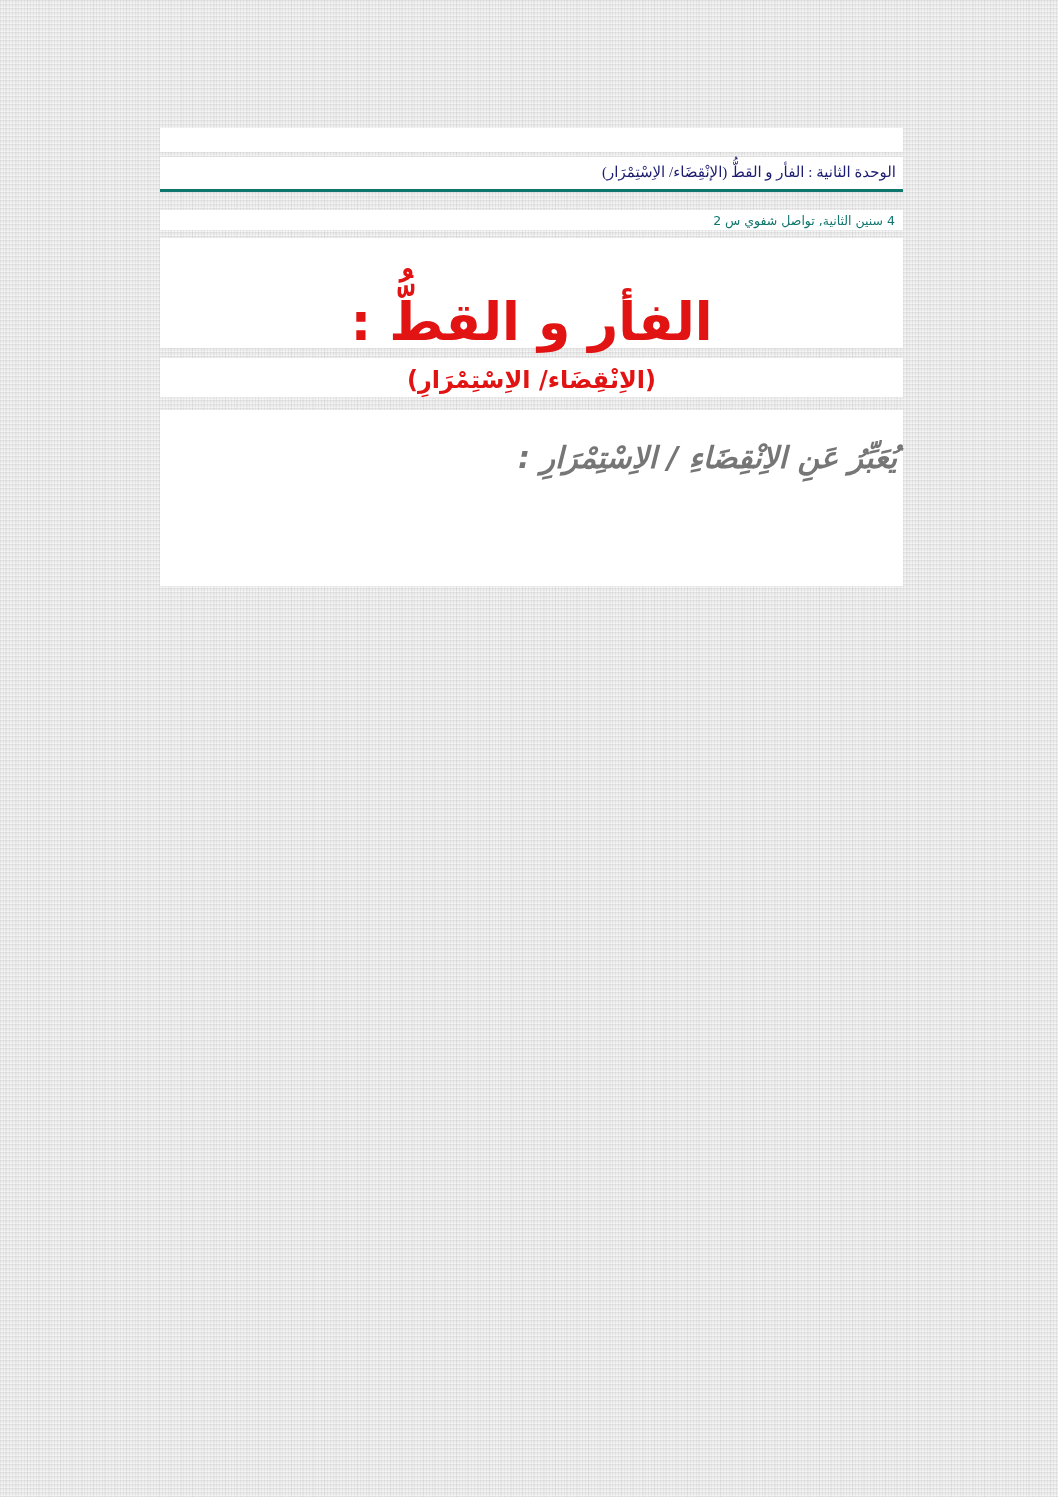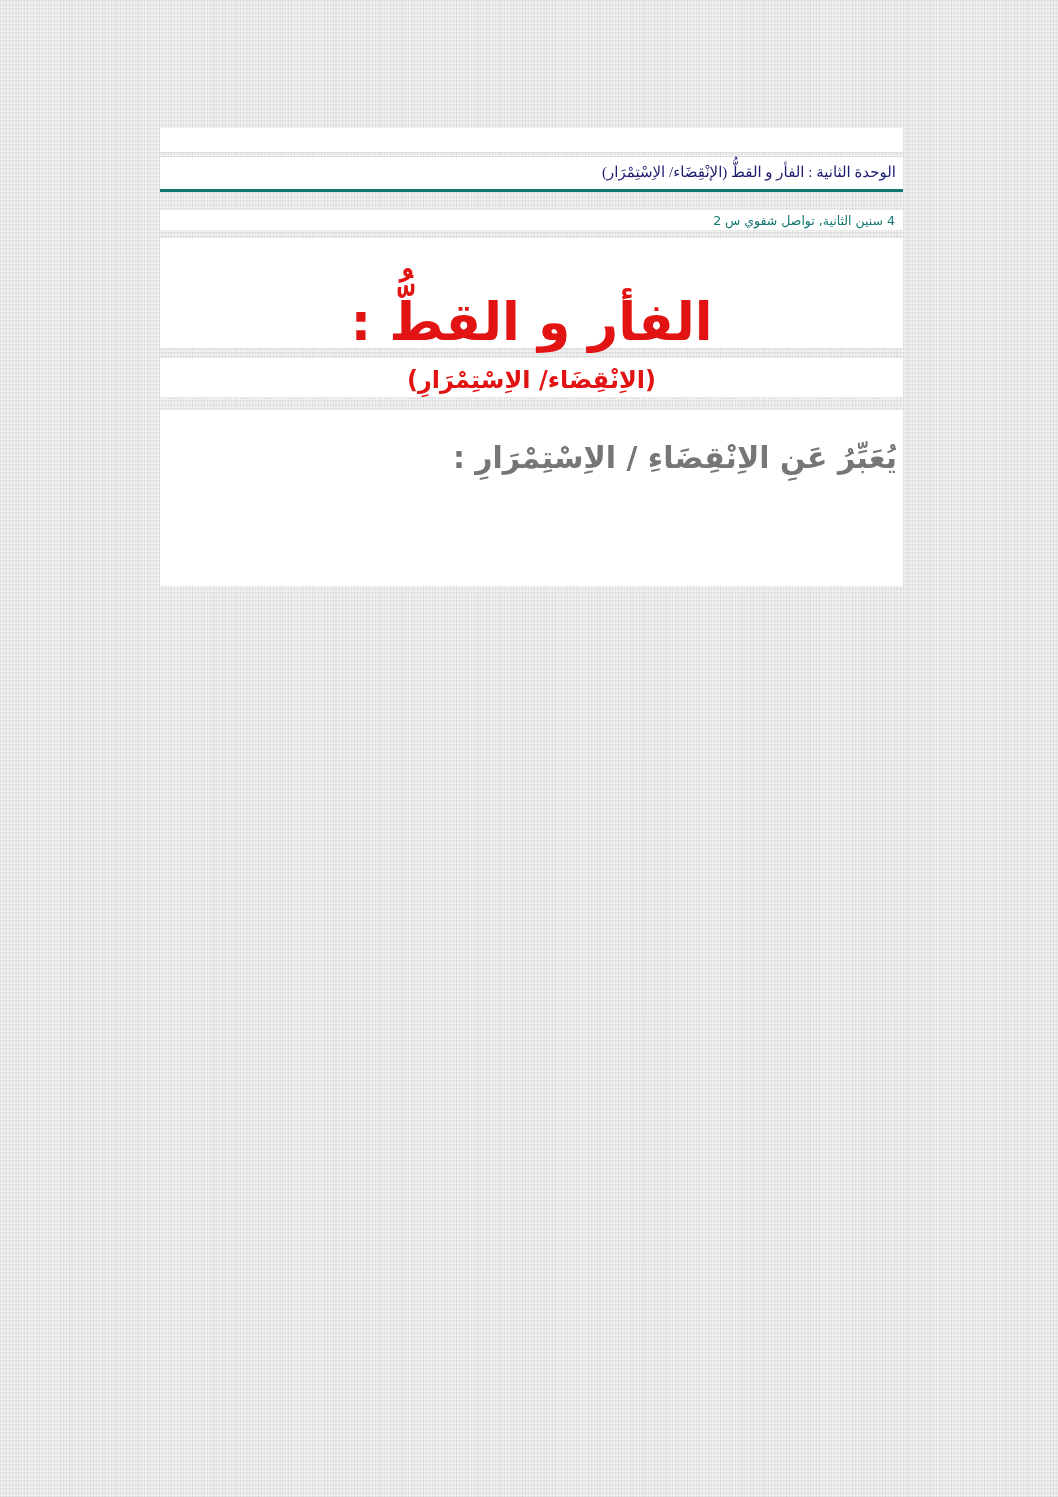--- a/index.html
+++ b/index.html
@@ -75,20 +75,21 @@
     font-size: 24px;
     font-weight: bold;
     white-space: nowrap;
     padding-top: 4px;
   }
   #body-block {
     top: 410px; height: 176px;
     direction: rtl;
     text-align: right;
     padding: 8px 6px 0 0;
+    font-style: italic;
   }
   #body-block .body-line {
     direction: rtl; unicode-bidi: embed;
     color: #767676;
     font-size: 30px;
     font-weight: bold;
     white-space: nowrap;
     height: 80px;
     line-height: 80px;
   }

